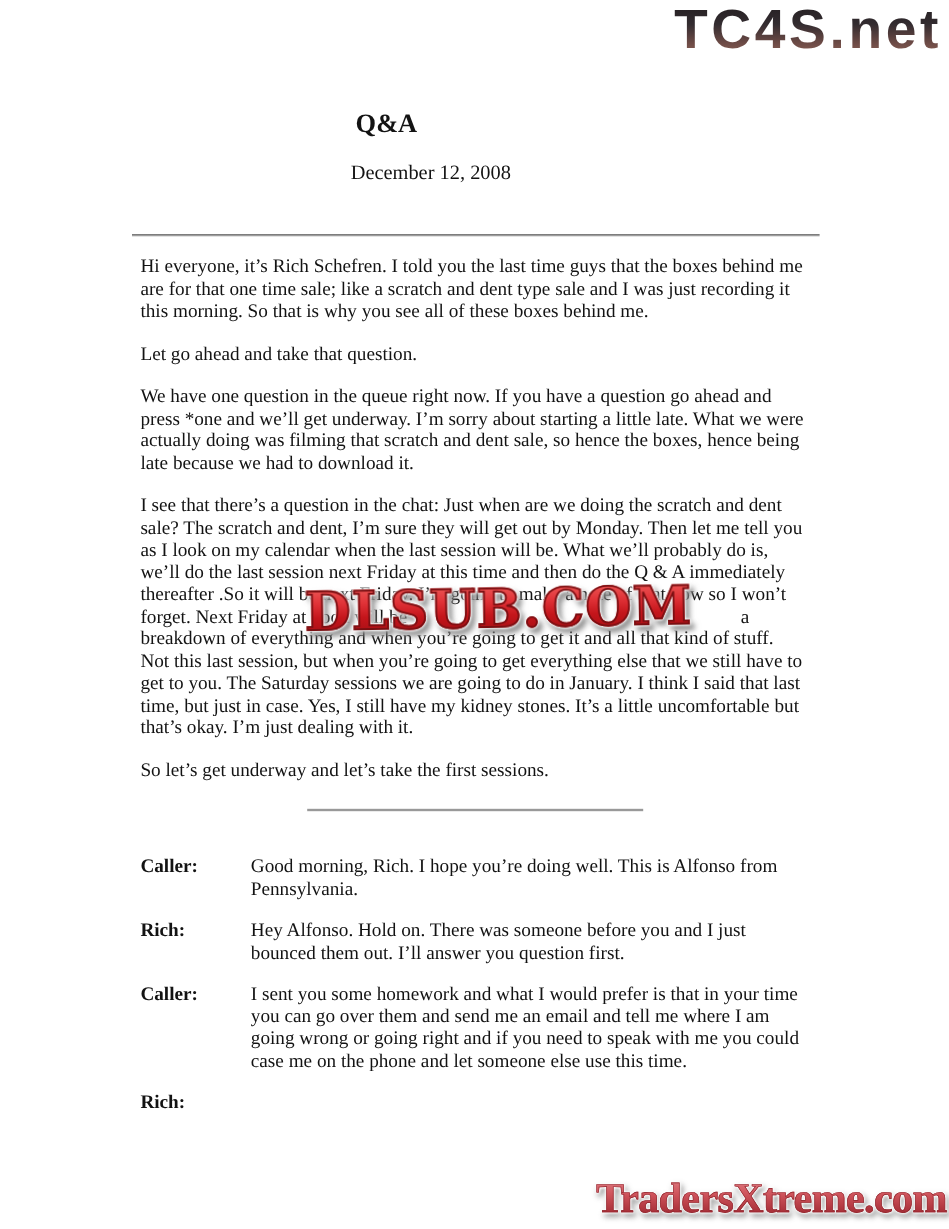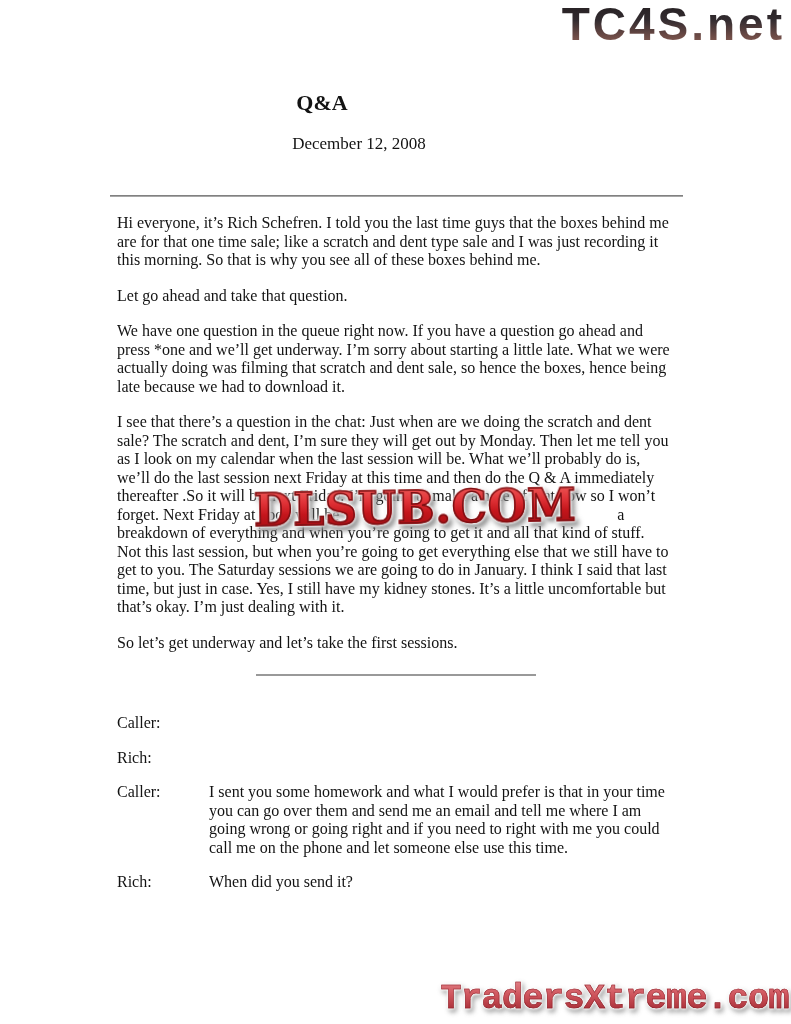--- a/index.html
+++ b/index.html
@@ -49,21 +49,21 @@
   }
   .content p { margin: 0 4px 17px 0; }
   .wm-gap { display: inline-block; width: 272px; height: 1px; margin: 0 3px; }
 
   .mid-divider {
     width: 280px; height: 2px; background: #999999;
     margin: 22px auto 38px auto;
   }
 
   .dialog-entry { display: flex; margin-bottom: 16px; }
-  .dialog-speaker { flex: 0 0 92px; font-weight: normal; }
+  .dialog-speaker { flex: 0 0 92px; font-weight: bold; }
   .dialog-text { flex: 1; }
 
   
   .watermark {
     position: absolute; left: 254px; top: 484px;
     font-family: "DejaVu Serif", serif;
     font-weight: 700;
     font-size: 44px;
     line-height: 48px;
     letter-spacing: 1px;
@@ -72,21 +72,21 @@
     color: transparent;
     -webkit-text-stroke: 1.5px #7a0f12;
     filter: drop-shadow(0 0 1.5px #ffffff) drop-shadow(0 0 1px #ffffff)
             drop-shadow(3px 4px 2px rgba(130,130,130,0.85));
     transform: rotate(-1deg);
   }
 
   
   .footer-logo {
     position: absolute; top: 979px; right: 2px;
-    font-family: Liberation Mono, monospace;
+    font-family: Liberation Serif, serif;
     font-weight: 800;
     font-size: 35px;
     line-height: 40px;
     letter-spacing: -0.5px;
     background: linear-gradient(180deg, #e2858b 0%, #cf545c 40%, #ab323b 75%, #952730 100%);
     -webkit-background-clip: text; background-clip: text;
     color: transparent;
     -webkit-text-stroke: 0.5px #8c2028;
     filter: drop-shadow(0 0 1.5px #ffffff) drop-shadow(0 0 1px #ffffff)
             drop-shadow(2px 3px 2px rgba(160,160,160,0.9));
@@ -116,34 +116,35 @@
     <p><span>I see that there’s a question in the chat: Just when are we doing the scratch and dent sale? The scratch and dent, I’m sure they will get out by Monday. Then let me tell you as I look on my calendar when the last session will be. What we’ll probably do is, we’ll do the last session next Friday at this time and then do the Q &amp; A immediately thereafter .So it will be next Friday. I’m going to make a note of that now so I won’t forget. Next Friday at noon will be</span><span class="wm-gap"></span><span>a breakdown of everything and when you’re going to get it and all that kind of stuff. Not this last session, but when you’re going to get everything else that we still have to get to you. The Saturday sessions we are going to do in January. I think I said that last time, but just in case. Yes, I still have my kidney stones. It’s a little uncomfortable but that’s okay. I’m just dealing with it.</span></p>
 
     <p>So let’s get underway and let’s take the first sessions.</p>
 
     <div class="mid-divider"></div>
 
     <div class="dialog">
 
       <div class="dialog-entry">
         <div class="dialog-speaker">Caller:</div>
+        <div class="dialog-text">Good morning, Rich. I hope you’re doing well. This is Alfonso from Pennsylvania.</div>
       </div>
 
       <div class="dialog-entry">
         <div class="dialog-speaker">Rich:</div>
+        <div class="dialog-text">Hey Alfonso. Hold on. There was someone before you and I just bounced them out. I’ll answer you question first.</div>
       </div>
 
       <div class="dialog-entry">
         <div class="dialog-speaker">Caller:</div>
-        <div class="dialog-text">I sent you some homework and what I would prefer is that in your time you can go over them and send me an email and tell me where I am going wrong or going right and if you need to right with me you could call me on the phone and let someone else use this time.</div>
+        <div class="dialog-text">I sent you some homework and what I would prefer is that in your time you can go over them and send me an email and tell me where I am going wrong or going right and if you need to speak with me you could case me on the phone and let someone else use this time.</div>
       </div>
 
       <div class="dialog-entry">
         <div class="dialog-speaker">Rich:</div>
-        <div class="dialog-text">When did you send it?</div>
       </div>
 
     </div>
   </div>
 
   <div class="watermark">DLSUB.COM</div>
 
   <div class="footer-logo">TradersXtreme.com</div>
 
 </div>

